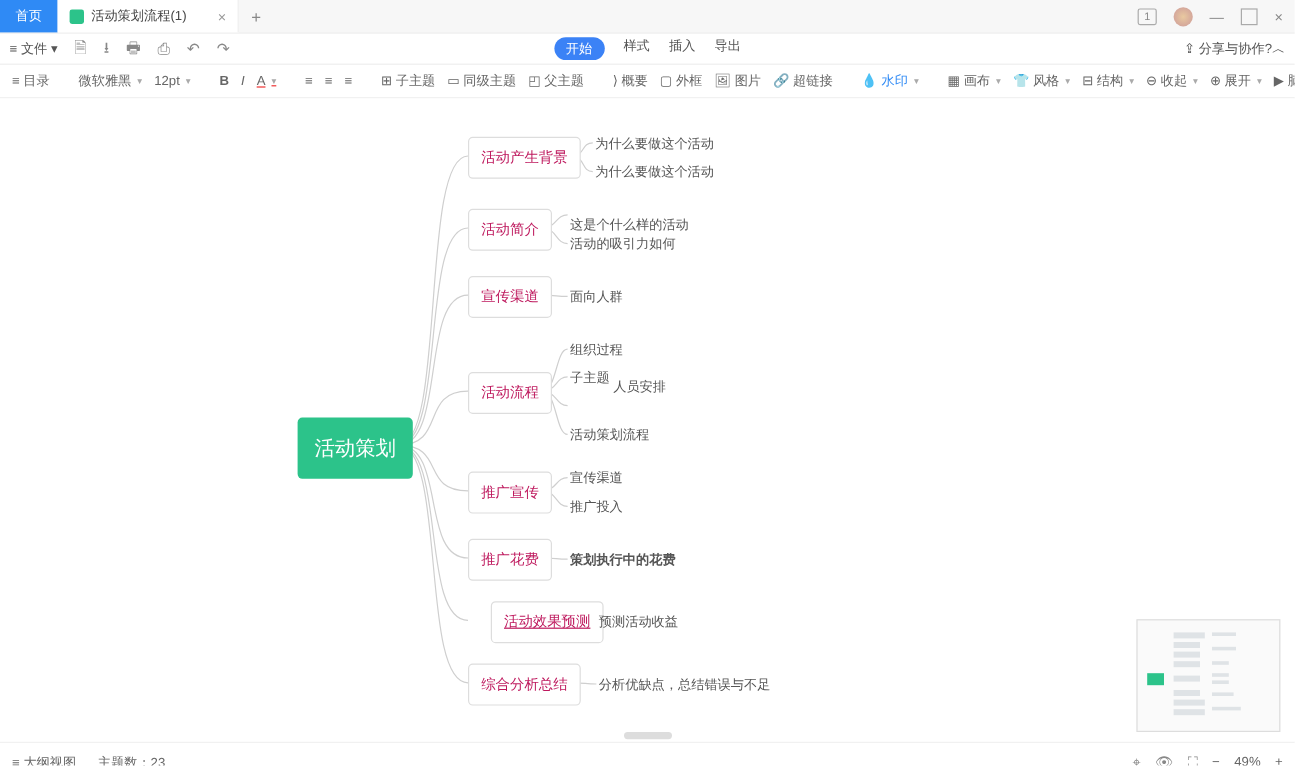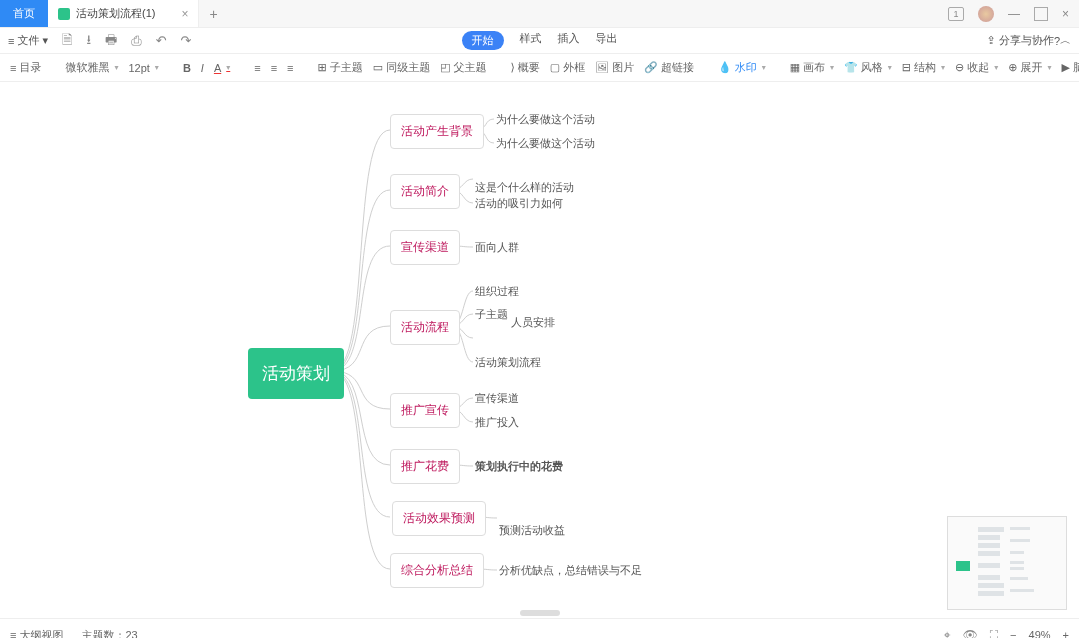--- a/index.html
+++ b/index.html
@@ -138,22 +138,22 @@
       <div class="branch-node" style="left: 390px; top: 228px;">活动流程</div>
       <div class="leaf" style="left: 475px; top: 202px;">组织过程</div>
       <div class="leaf" style="left: 475px; top: 225px;">子主题</div>
       <div class="leaf" style="left: 475px; top: 233px; margin-left: 36px;">人员安排</div>
       <div class="leaf" style="left: 475px; top: 273px;">活动策划流程</div>
       <div class="branch-node" style="left: 390px; top: 311px;">推广宣传</div>
       <div class="leaf" style="left: 475px; top: 309px;">宣传渠道</div>
       <div class="leaf" style="left: 475px; top: 333px;">推广投入</div>
       <div class="branch-node" style="left: 390px; top: 367px;">推广花费</div>
       <div class="leaf" style="left: 475px; top: 377px; font-weight: bold;">策划执行中的花费</div>
-      <div class="branch-node" style="left: 392px; top: 419px;">活动效果预测</div>
-      <div class="leaf" style="left: 499px; top: 429px; margin-top: 12px;">预测活动收益</div>
+      <div class="branch-node" style="left: 409px; top: 419px; text-decoration: underline;">活动效果预测</div>
+      <div class="leaf" style="left: 499px; top: 429px;">预测活动收益</div>
       <div class="branch-node" style="left: 390px; top: 471px;">综合分析总结</div>
       <div class="leaf" style="left: 499px; top: 481px;">分析优缺点，总结错误与不足</div>
     </div>
   <div class="hscroll"></div>
   <div class="minimap">
     <div class="mm-root"></div>
     <div class="mm-b" style="left:30px;top:10px;width:26px;"></div>
     <div class="mm-b" style="left:30px;top:18px;width:22px;"></div>
     <div class="mm-b" style="left:30px;top:26px;width:22px;"></div>
     <div class="mm-b" style="left:30px;top:34px;width:22px;"></div>

